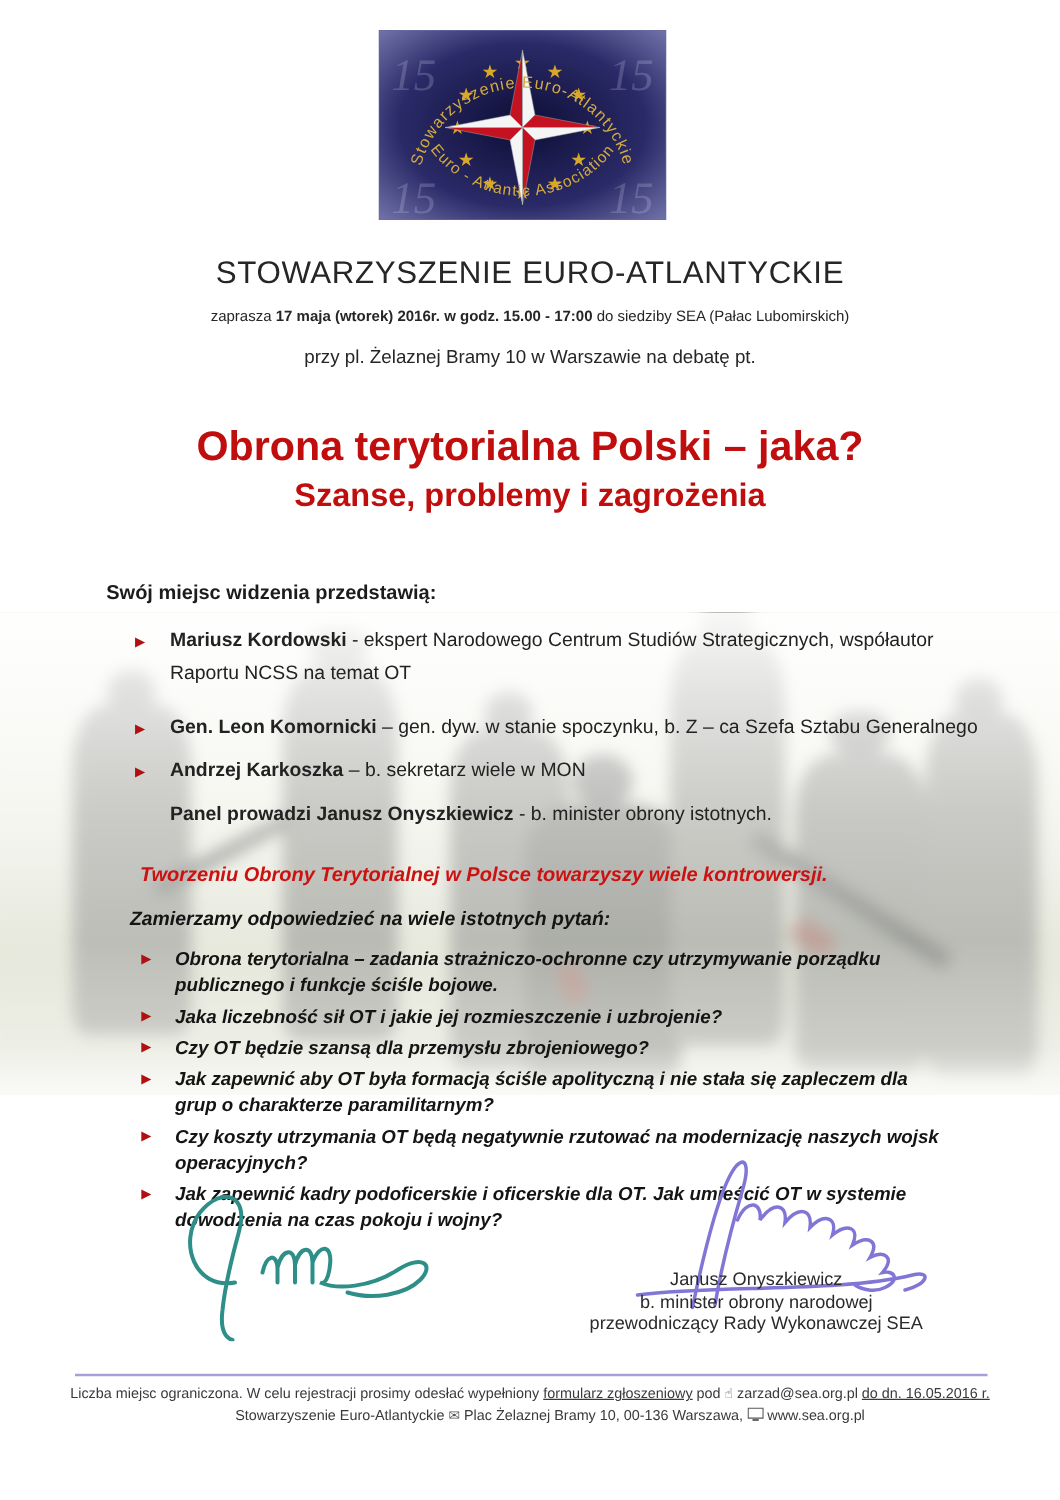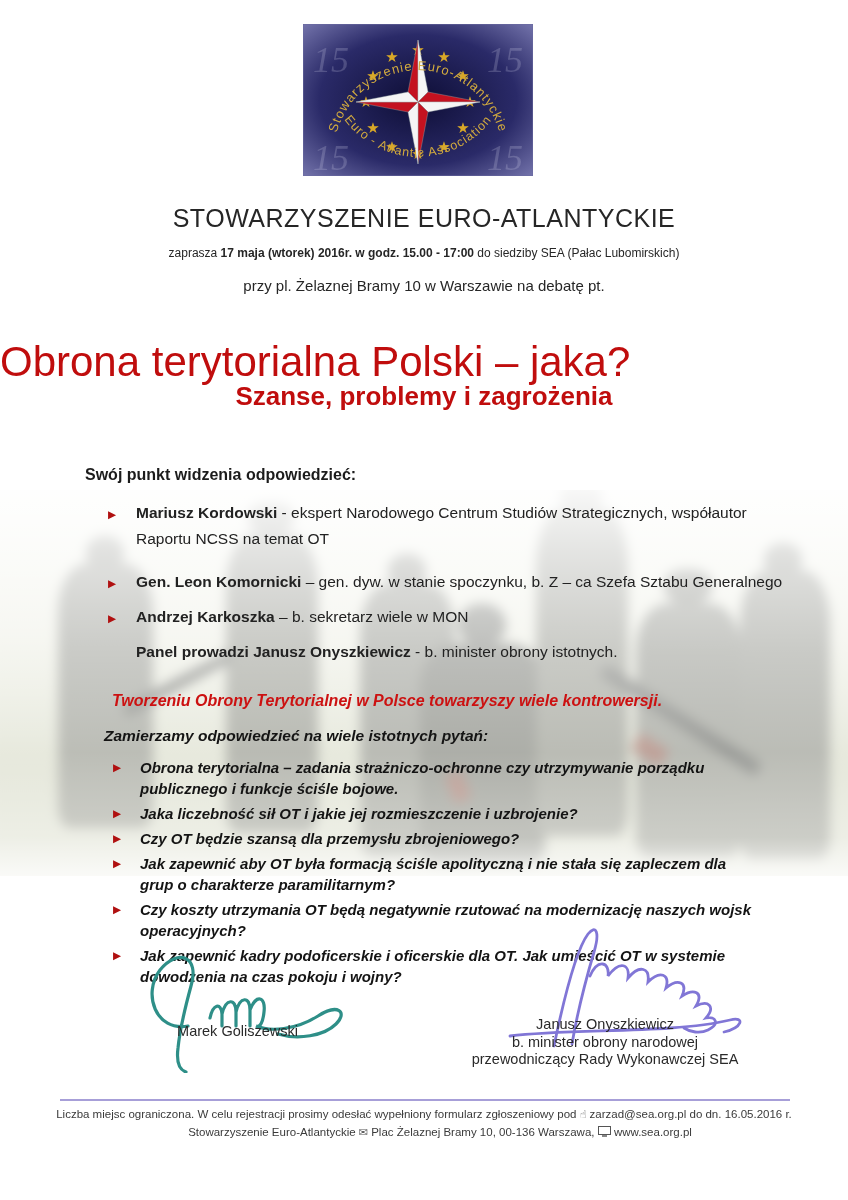--- a/index.html
+++ b/index.html
@@ -10,22 +10,22 @@
   }
   
   .logo{position:absolute;left:303px;top:24px;width:230px;height:116px;}
   
   .org-name{position:absolute;left:0;top:204px;width:100%;text-align:center;
     font-size:25px;letter-spacing:.5px;color:#262626;}
   .invite1{position:absolute;left:0;top:246px;width:100%;text-align:center;font-size:12px;color:#262626;}
   .invite1 b{font-weight:bold;}
   .invite2{position:absolute;left:0;top:277px;width:100%;text-align:center;font-size:15px;color:#262626;}
   
-  .title1{position:absolute;left:0;top:338px;width:100%;text-align:left;
-    font-size:42px;font-weight:normal;}
+  .title1{position:absolute;left:0;top:338px;width:100%;text-align:center;
+    font-size:33px;font-weight:bold;}
   .title2{position:absolute;left:0;top:381px;width:100%;text-align:center;
     font-size:26px;font-weight:bold;}
   
   .photo{position:absolute;left:0;top:490px;width:848px;height:386px;overflow:hidden;z-index:0;}
   .photo-art{position:absolute;inset:-12px;filter:blur(6px) saturate(.75);
     background:linear-gradient(180deg,#eef0e2 0%,#e3e6cf 40%,#c9cfac 72%,#d6d9bd 100%);}
   .soldier{position:absolute;background:linear-gradient(180deg,#55594a,#6e7260 55%,#7c8069);
     border-radius:30% 30% 12% 12% / 18% 18% 8% 8%;}
   .soldier .head{position:absolute;background:#474b3c;border-radius:50% 50% 45% 45%;}
   .rifle{position:absolute;background:#2f332a;border-radius:3px;}
@@ -52,21 +52,21 @@
   
   .sig{position:absolute;z-index:3;}
   .sig-ink-left{left:128px;top:948px;}
   .sig-ink-right{left:462px;top:928px;}
   .sig-left-text{left:130px;top:1022px;width:215px;text-align:center;font-size:14.5px;line-height:19px;color:#2a2a2a;}
   .sig-right-text{left:455px;top:1016px;width:300px;text-align:center;font-size:14.5px;line-height:17.5px;color:#2a2a2a;}
   
   .divider{position:absolute;left:60px;top:1099px;width:730px;height:2px;background:#a79fd8;z-index:3;}
   .footer1{position:absolute;left:0;top:1108px;width:100%;text-align:center;font-size:11.5px;color:#3a3a3a;z-index:3;}
   .footer2{position:absolute;left:0;top:1126px;width:100%;text-align:center;font-size:11.5px;color:#3a3a3a;z-index:3;padding-left:16px;}
-  .u{text-align:right;}
+  .u{text-decoration:underline;text-align:right;}
   .ico{font-family:"DejaVu Sans",sans-serif;font-size:11px;color:#555;}
   .mon{display:inline-block;vertical-align:-1px;}
 </style>
 </head>
 <body>
 
 <div class="page">
 
   <div class="logo">
     <svg width="230" height="152" viewBox="0 0 230 152">
@@ -153,21 +153,21 @@
       <div class="soldier" style="left:752px;top:92px;width:90px;height:290px;">
           <div class="head" style="left:24px;top:-28px;width:38px;height:34px;"></div>
         </div>
       <div class="rifle" style="left:600px;top:235px;width:185px;height:14px;transform:rotate(33deg);"></div>
       <div class="mag" style="left:645px;top:262px;width:34px;height:20px;transform:rotate(33deg);"></div>
       <div class="rifle" style="left:130px;top:200px;width:120px;height:11px;transform:rotate(-28deg);"></div>
       <div class="mag" style="left:455px;top:300px;width:30px;height:18px;transform:rotate(70deg);"></div>
     </div>
   </div>
 
-  <div class="content speak-intro">Swój punkt widzenia odpowiedzieć:</div>
+  <div class="content speak-intro">Swój miejsc widzenia przedstawią:</div>
 
   <div class="content speakers">
     <div class="sp-item" style="margin-bottom:17px;">
       <span class="blt">▶</span>
       <b>Mariusz Kordowski</b><span>  -  ekspert Narodowego Centrum Studiów Strategicznych, współautor Raportu NCSS na temat OT</span>
     </div>
     <div class="sp-item">
       <span class="blt">▶</span>
       <b>Gen. Leon Komornicki</b><span> – gen. dyw. w stanie spoczynku, b. Z – ca Szefa Sztabu Generalnego</span>
     </div>
@@ -194,21 +194,20 @@
 
   <div class="sig sig-ink-left">
     <svg width="255" height="125" viewBox="0 0 255 125">
       <g fill="none" stroke="#2e8f88" stroke-width="3.2" stroke-linecap="round">
         <path d="M60,78 C28,84 14,46 32,22 C50,0 72,8 63,38 C57,60 52,80 50,100 C48,116 52,122 58,124"></path>
         <path d="M82,70 C85,56 93,54 94,66 L94,78 M94,66 C98,50 108,50 108,64 L108,78 M108,64 C112,48 122,48 122,62 L122,78 M122,62 C128,46 138,48 136,64 C135,74 132,80 128,78 C142,84 168,82 190,68 C210,55 220,64 208,76 C196,88 170,92 150,86"></path>
       </g>
     </svg>
   </div>
   <div class="sig sig-left-text">
-    <div>Marek Goliszewski</div>
   </div>
 
   <div class="sig sig-ink-right">
     <svg width="310" height="125" viewBox="0 0 310 125">
       <g fill="none" stroke="#8176d6" stroke-width="2.8" stroke-linecap="round">
         <path d="M92,118 C102,70 114,22 126,6 C134,-4 138,4 132,24 C122,58 114,92 110,116"></path>
         <path d="M128,48 C136,30 148,34 146,48 C158,32 168,36 166,50 C178,36 188,40 186,54 C198,42 208,46 204,60 C216,50 226,54 220,68 C232,60 242,64 234,78 C246,72 254,78 244,90 C254,88 258,96 246,102 C238,106 228,104 222,100"></path>
         <path d="M48,108 C110,100 210,106 268,92 C284,88 280,100 262,104"></path>
       </g>
     </svg>

